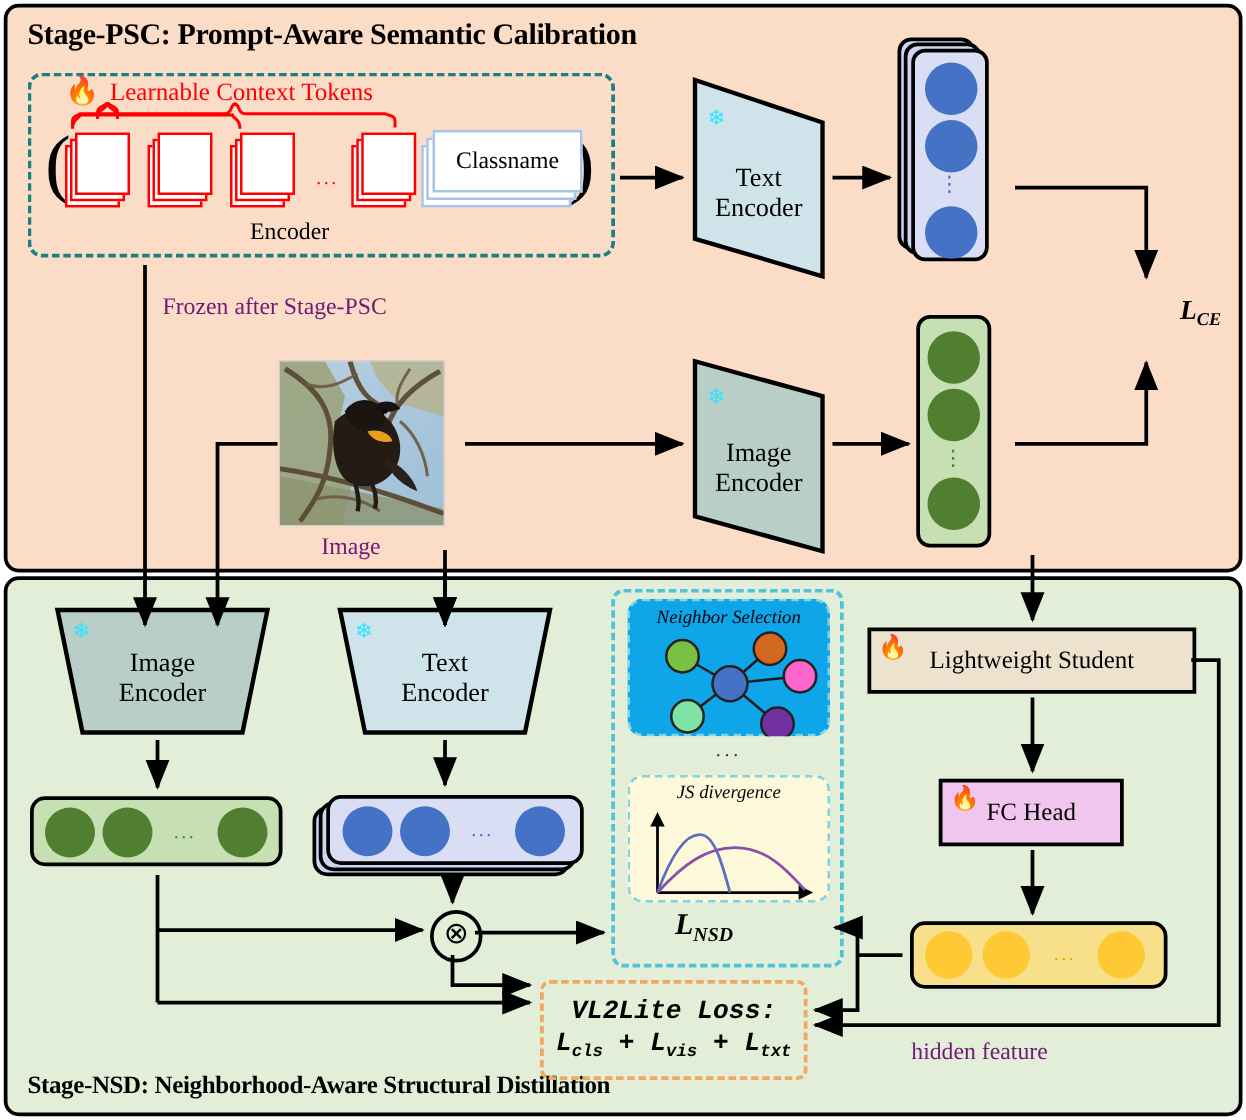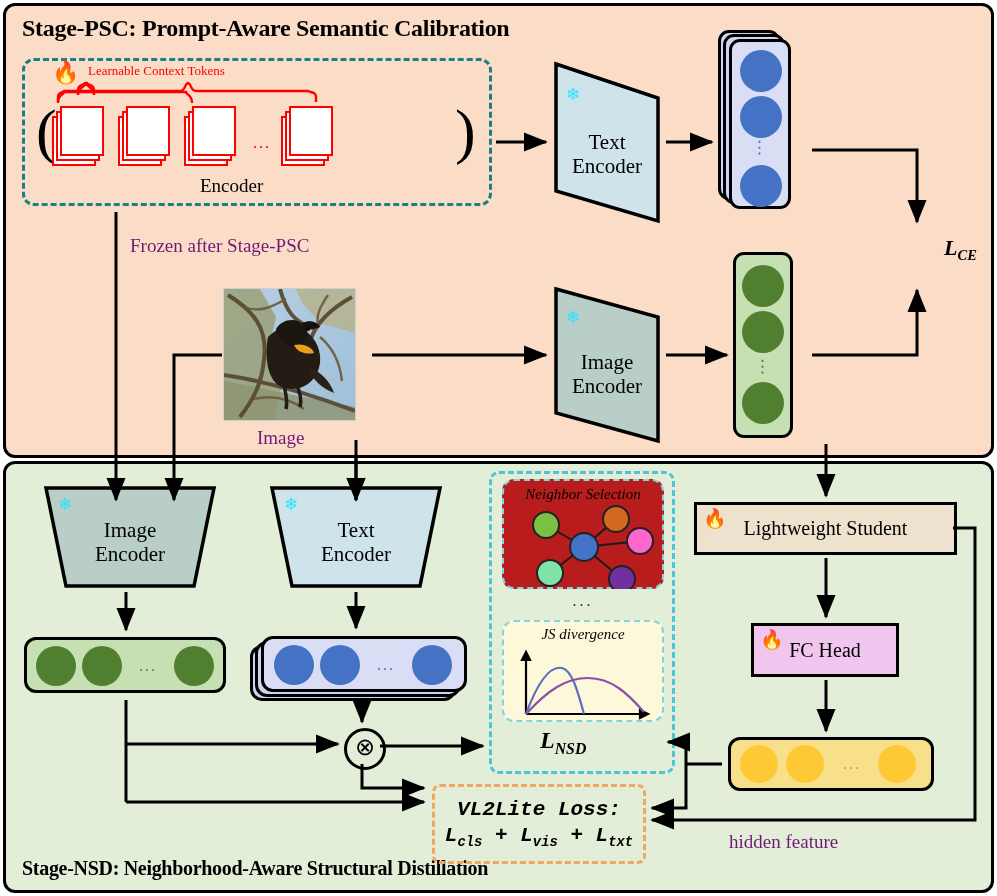--- a/index.html
+++ b/index.html
@@ -11,21 +11,21 @@
   #nsd-panel{left:3px;top:461px;width:991px;height:432px;background:#e2eed8;border-radius:12px;}
 
   .stage-title{position:absolute;font-weight:bold;color:#000;letter-spacing:-0.3px;
     font-family:"Liberation Serif",serif;}
   #psc-title{left:22px;top:15px;font-size:24px;}
   #nsd-title{left:22px;top:857px;font-size:20px;}
 
   
   #prompt-box{position:absolute;left:22px;top:58px;width:470px;height:148px;
     border:3px dashed #1a8080;border-radius:12px;box-sizing:border-box;}
-  #learnable-label{position:absolute;left:88px;top:63px;font-size:13px;color:#ff0000;
+  #learnable-label{position:absolute;left:88px;top:63px;font-size:20px;color:#ff0000;
     font-family:"Liberation Serif",serif;white-space:nowrap;}
   #prompt-label{position:absolute;left:200px;top:175px;font-size:19px;color:#000;}
 
   
   .tokstack{position:absolute;width:52px;height:60px;}
   .tokstack i{position:absolute;display:block;background:#fff;border:2.5px solid #ff0000;
     box-sizing:border-box;width:44px;height:50px;}
   .tokstack i:nth-child(1){left:0;top:10px;}
   .tokstack i:nth-child(2){left:4px;top:5px;}
   .tokstack i:nth-child(3){left:8px;top:0px;}
@@ -120,20 +120,26 @@
       <i></i>
       <i></i>
     </div>
   <div class="ellipsis-h" style="left:247px;top:134px;width:30px;text-align:center;">...</div>
   <div class="tokstack" style="left:281px;top:106px;">
       <i></i>
       <i></i>
       <i></i>
     </div>
 
+  <div class="classstack" style="left:337px;top:104px;">
+    <i></i>
+      <i></i>
+      <i></i>
+    <div id="classname-text">Classname</div>
+  </div>
 
   <div id="prompt-label" class="plainlabel">Encoder</div>
 
   <div class="trap" style="left:552px;top:60px;width:110px;height:165px;">
     <svg width="110" height="165" viewBox="0 0 110 165">
       <polygon points="4,4 106,38 106,161 4,131" fill="#cfe3ea" stroke="#000" stroke-width="3.5"></polygon>
     </svg>
     <div class="snow" style="left:14px;top:26px;">❄</div>
     <div class="lbl" style="padding-top:12px;">
       <span>Text</span>
@@ -253,21 +259,21 @@
     <div class="sheet" style="left:5px;top:8px;width:206px;height:56px;background:#ced5f2;"></div>
     <div class="sheet" style="left:11px;top:3px;width:206px;height:56px;background:#d9def5;"></div>
     <div class="hdot" style="left:24px;top:12px;width:40px;height:40px;background:#4472c4;"></div>
     <div class="hdot" style="left:70px;top:12px;width:40px;height:40px;background:#4472c4;"></div>
     <div style="position:absolute;left:116px;top:23px;width:40px;text-align:center;color:#4472c4;font-size:16px;letter-spacing:2px;">...</div>
     <div class="hdot" style="left:162px;top:12px;width:40px;height:40px;background:#4472c4;"></div>
   </div>
 
   <div class="dashpanel" style="left:489px;top:471px;width:186px;height:303px;"></div>
 
-  <div class="softpanel" style="left:502px;top:479px;width:162px;height:110px;background:#b91c1c;">
+  <div class="softpanel" style="left:502px;top:479px;width:162px;height:110px;background:#0ea5e9;">
     <div class="panel-title" style="top:5px;">Neighbor Selection</div>
     <svg width="158" height="86" viewBox="0 0 158 86" style="position:absolute;left:0;top:22px;">
       <g stroke="#1a1a1a" stroke-width="2" fill="none">
         <line x1="80" y1="44" x2="42" y2="22"></line>
         <line x1="80" y1="44" x2="112" y2="16"></line>
         <line x1="80" y1="44" x2="136" y2="38"></line>
         <line x1="80" y1="44" x2="46" y2="70"></line>
         <line x1="80" y1="44" x2="118" y2="76"></line>
       </g>
       <g stroke="#1a1a1a" stroke-width="2" fill="#1a1a1a">

